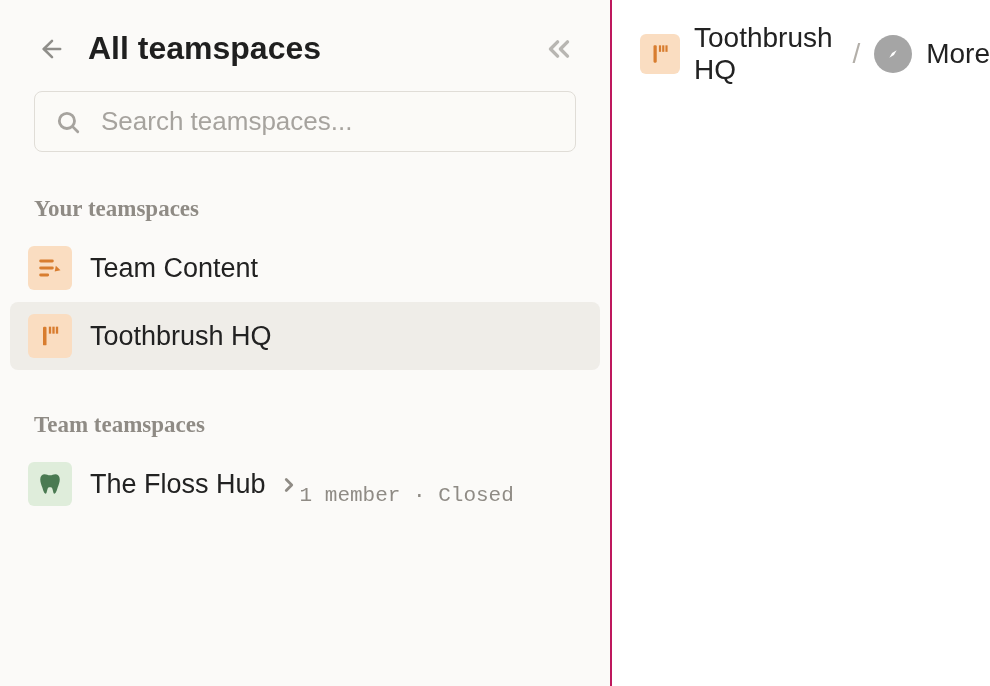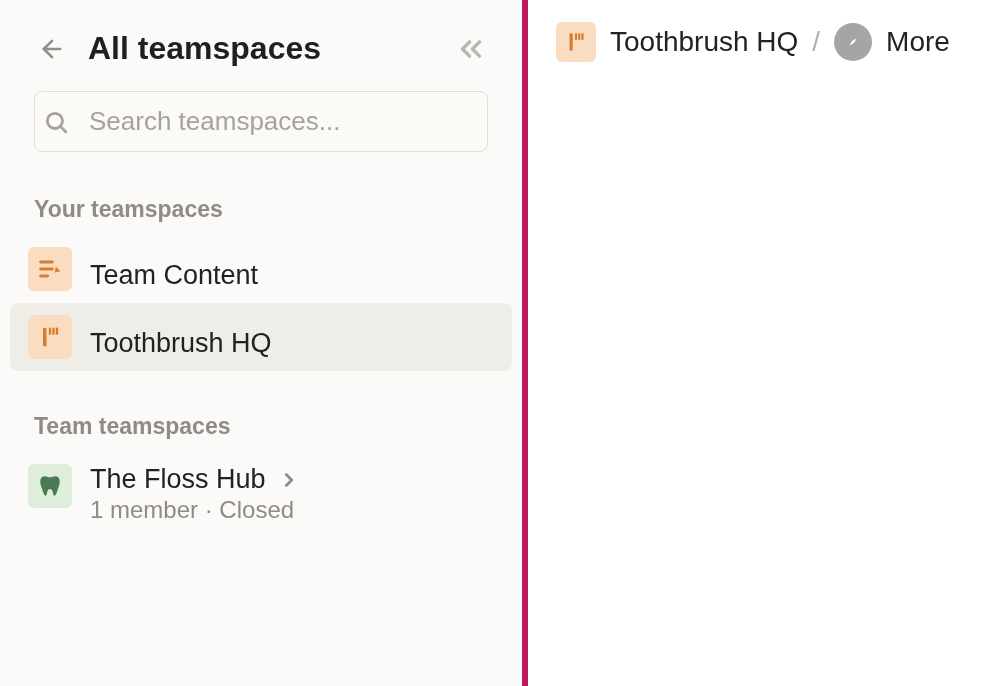--- a/index.html
+++ b/index.html
@@ -9,24 +9,24 @@
     }
     body {
       font-family: -apple-system, BlinkMacSystemFont, "Segoe UI", Helvetica, Arial, sans-serif;
       display: flex;
       width: 990px;
       height: 686px;
       overflow: hidden;
       background: #fff;
     }
     .sidebar {
-      width: 528px;
+      width: 612px;
       height: 100%;
       background: #fbfaf8;
-      border-right: 6px solid #be185d;
+      border-right: 2px solid #be185d;
       padding: 30px 10px 0 10px;
     }
     .sidebar-header {
       display: flex;
       align-items: center;
       padding: 0 24px 24px 28px;
     }
     .back-arrow {
       color: #8f8e8a;
       display: inline-flex;
@@ -45,21 +45,21 @@
       align-items: center;
     }
     .search-wrap {
       padding: 0 24px 30px 24px;
     }
     .search-box {
       display: flex;
       align-items: center;
       border: 1px solid #e0ddd7;
       border-radius: 8px;
-      padding: 14px 8px;
+      padding: 14px 20px;
       background: #fbfaf7;
     }
     .search-icon {
       color: #a6a39e;
       margin-right: 20px;
       display: inline-flex;
     }
     .search-input {
       border: none;
       outline: none;
@@ -69,24 +69,25 @@
       width: 100%;
     }
     .search-input::placeholder {
       color: #a6a39e;
     }
     .section-label {
       font-size: 23px;
       font-weight: 600;
       color: #8f8b85;
       padding: 14px 24px 12px 24px;
+      font-family: Liberation Serif, serif;
     }
     .teamspace-item {
       display: flex;
-      align-items: flex-end;
+      align-items: center;
       padding: 12px 18px;
       margin: 0 0px;
       border-radius: 8px;
       cursor: pointer;
     }
     .teamspace-item.selected {
       background: #efede8;
     }
     .teamspace-icon-box {
       width: 44px;
@@ -110,31 +111,32 @@
       color: #222;
     }
     .more-item {
       display: flex;
       align-items: flex-start;
       padding: 12px 18px;
       cursor: pointer;
     }
     .more-text-col {
       display: flex;
-      flex-direction: column;
+      flex-direction: row;
     }
     .more-name-row {
       display: flex;
       align-items: center;
       gap: 12px;
     }
     .more-meta {
-      font-size: 24px;
+      font-size: 21px;
       color: #8f8b85;
-      margin-top: 1px;
+      margin-top: 22px;
+      font-family: Liberation Mono, monospace;
     }
     .more-chevron {
       color: #8f8b85;
       display: inline-flex;
     }
     .main {
       flex: 1;
       background: #fff;
       padding: 22px 0 0 28px;
     }

